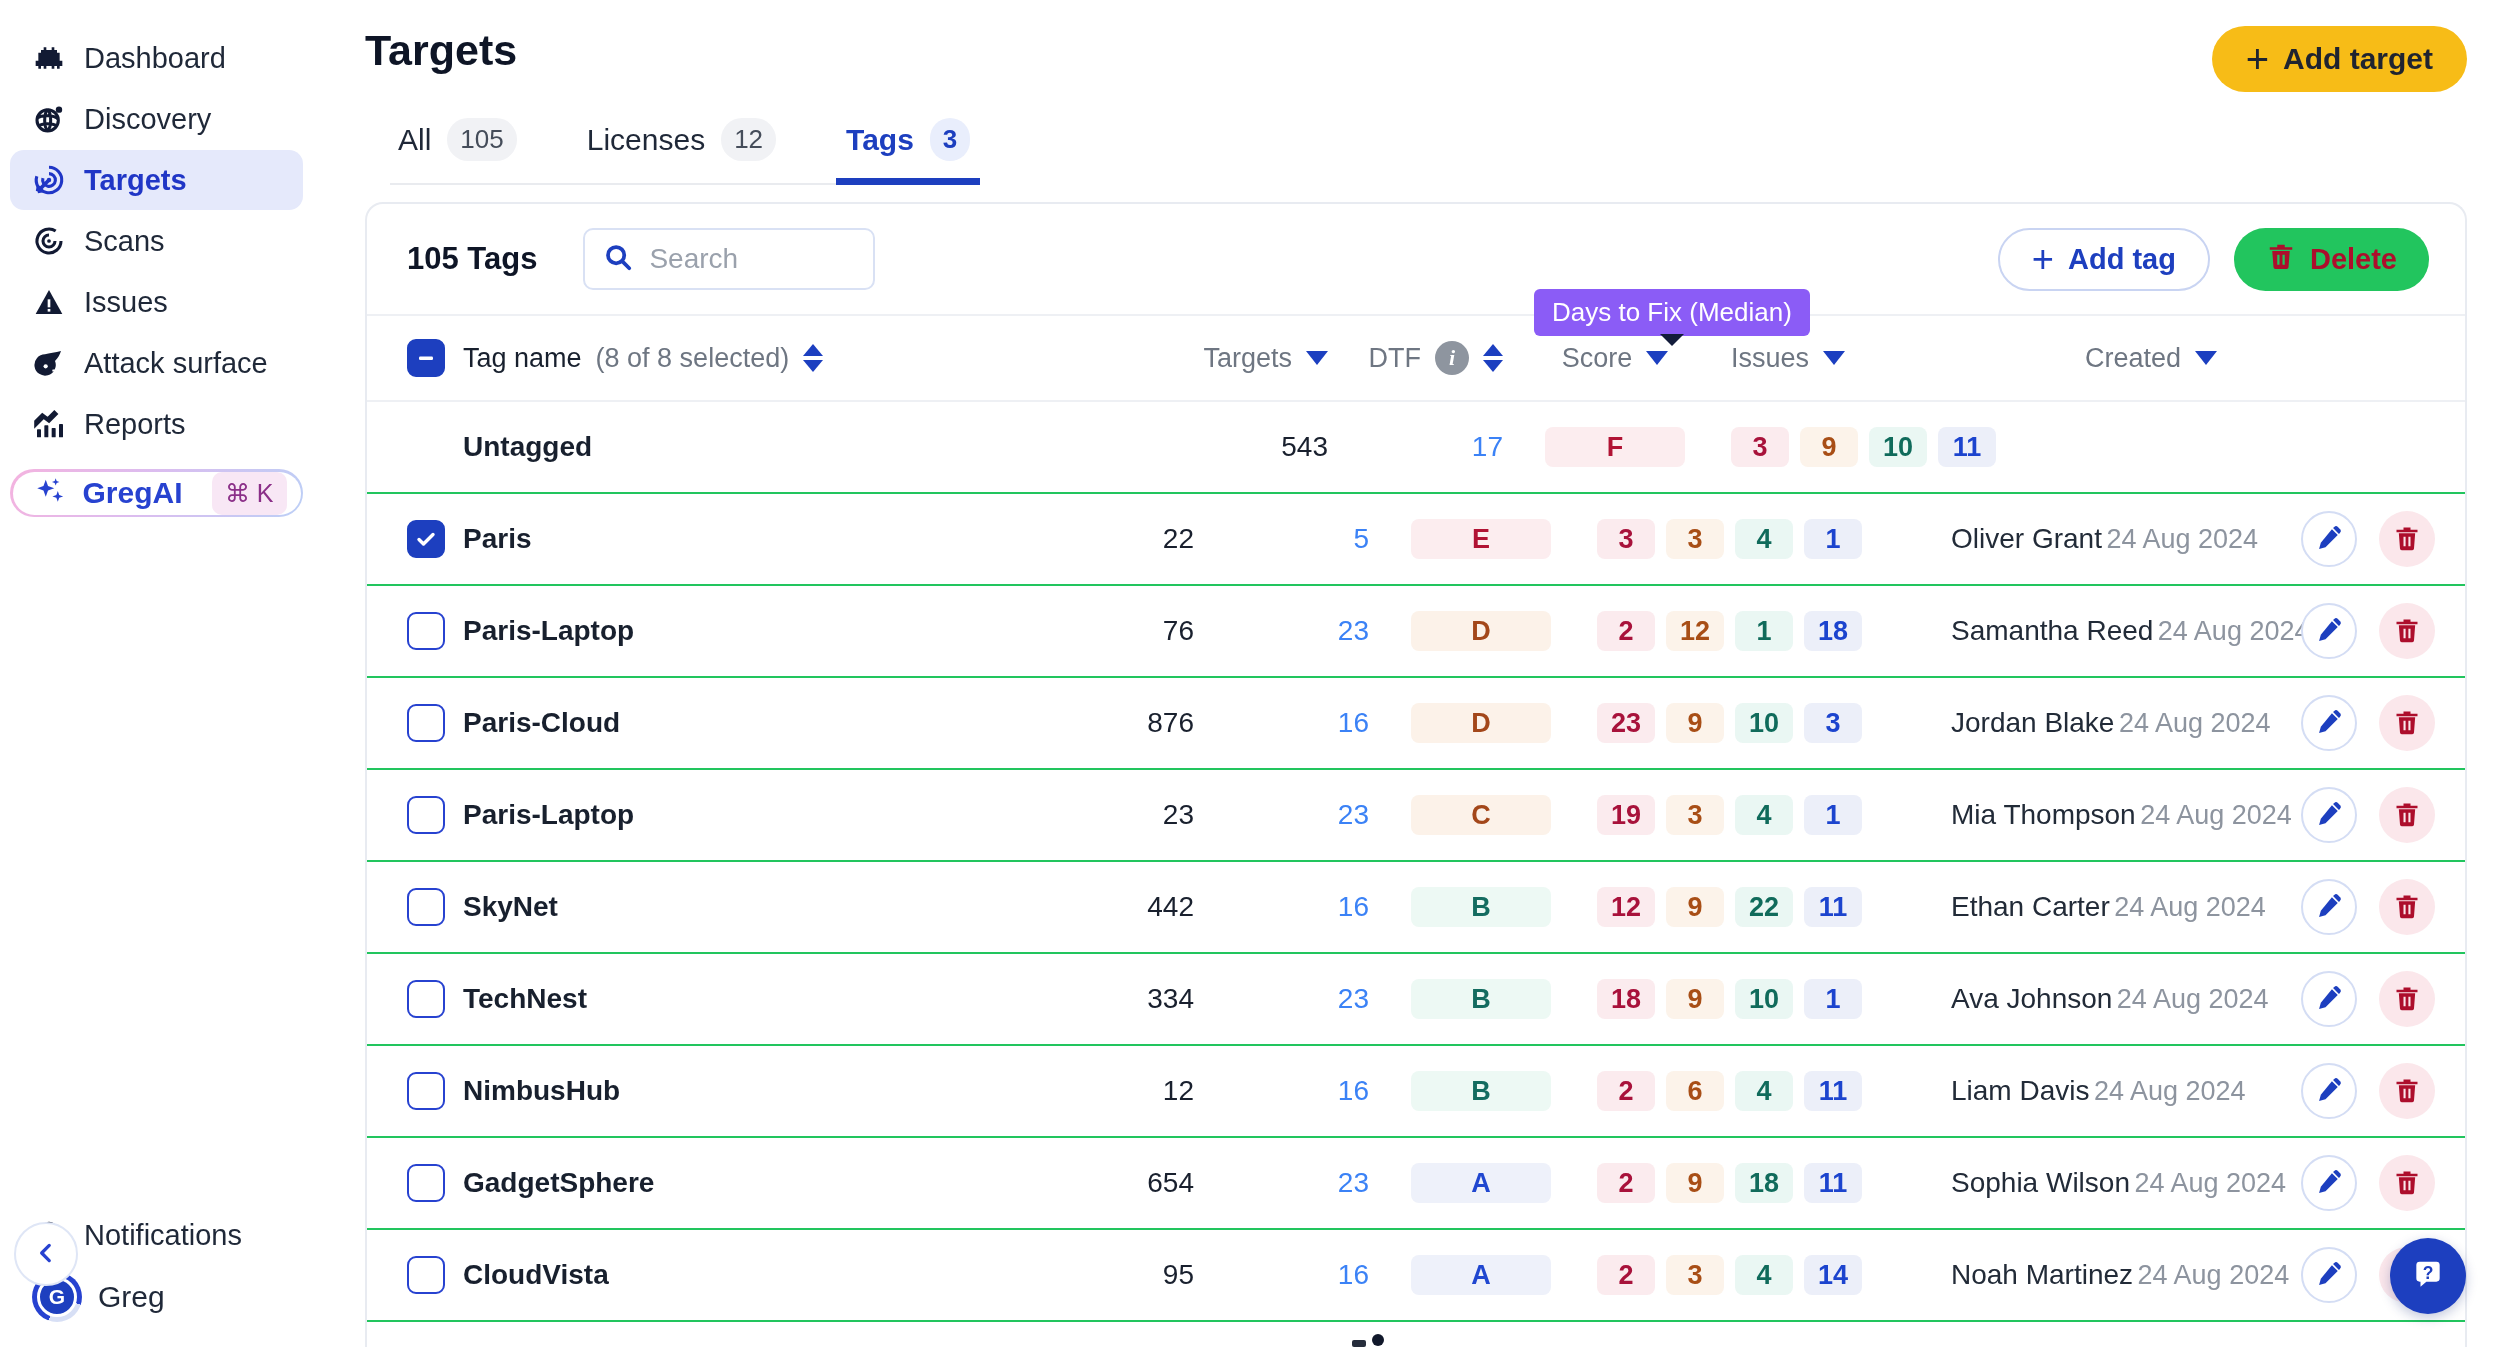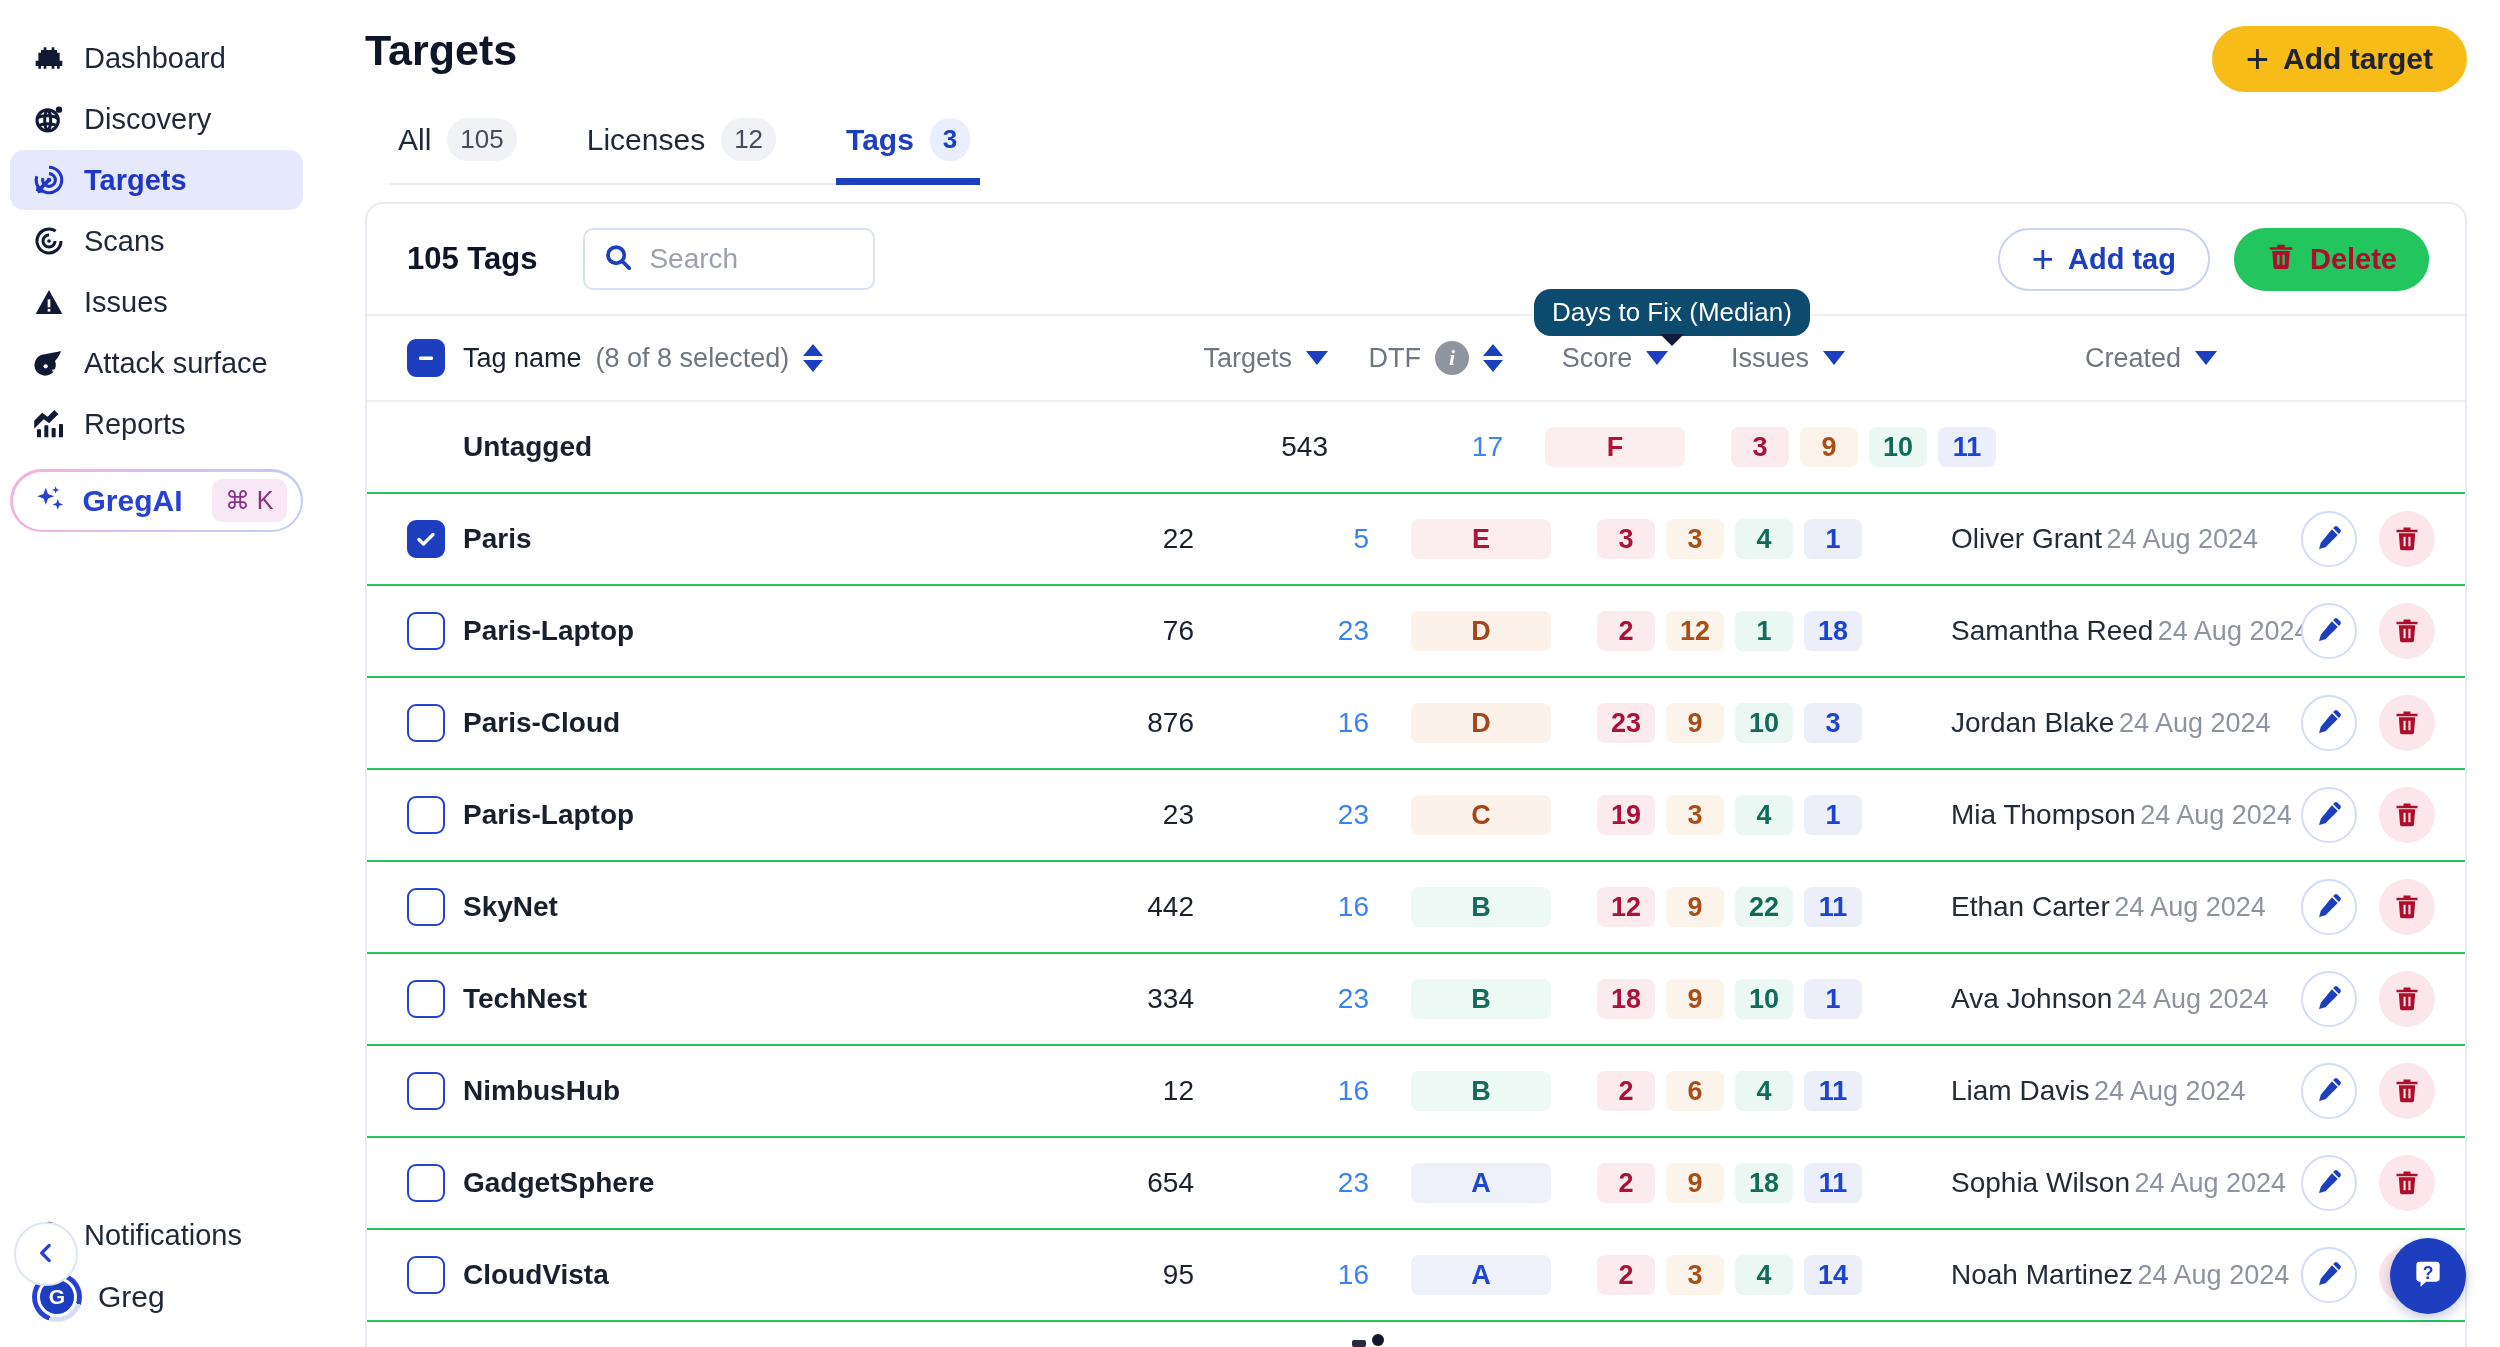--- a/index.html
+++ b/index.html
@@ -10,21 +10,21 @@
   .sidebar { position:absolute; left:0; top:0; width:313px; height:1347px; background:#fff;
     padding:28px 0 0 0; display:flex; flex-direction:column; }
   .nav-item { height:60px; margin:0 10px 1px 10px; display:flex; align-items:center; gap:18px;
     padding:0 22px; border-radius:14px; font-size:29px; color:#1F2838; cursor:pointer; }
   .nav-item .ic { width:34px; height:34px; flex:none; display:grid; place-items:center; }
   .nav-item.active { background:#E5E9FB; color:#2036C6; font-weight:700; }
   .nav-item svg { display:block; }
 
   .gregai-wrap { margin:14px 10px 0 10px; border-radius:999px; padding:2.5px;
     background:linear-gradient(115deg,#F4B3DF,#DCBCEF 45%,#BCCFF6); cursor:pointer; }
-  .gregai { background:#fff; border-radius:999px; height:58px; display:flex; align-items:center;
+  .gregai { background:#fff; border-radius:999px; height:43px; display:flex; align-items:center;
     gap:16px; padding:0 14px 0 20px; }
   .gregai .glabel { font-size:30px; font-weight:700; color:#2742D0; }
   .gregai .kbd { margin-left:auto; background:#F8E7F5; color:#8B2F88; font-size:25px;
     padding:7px 13px; border-radius:10px; }
 
   .sidebar-bottom { margin-top:auto; padding-bottom:18px; }
   .avatar-row { height:60px; display:flex; align-items:center; gap:16px; padding:0 16px 0 22px;
     margin:2px 10px; font-size:30px; color:#1F2838; cursor:pointer; }
   .avatar-ring { width:50px; height:50px; border-radius:50%;
     background:conic-gradient(from 200deg,#2742D0 0 268deg,#D7DFF5 268deg 360deg);
@@ -106,22 +106,22 @@
     font-style:italic; cursor:pointer; }
   .hdr-label { white-space:nowrap; }
   .hdr-dark { color:#18202E; }
   .hdr-gap { display:flex; align-items:center; gap:14px; }
 
   .icon-btn { width:56px; height:56px; border-radius:50%; display:grid; place-items:center;
     border:2px solid #D4DDF4; background:#fff; cursor:pointer; }
   .icon-btn.del { background:#FBE7EB; border:none; }
 
   
-  .tooltip { position:absolute; left:1221px; top:289px; background:#0c4a6e; color:#fff;
-    font-size:26px; padding:8px 18px; border-radius:17px; white-space:nowrap; z-index:30; }
+  .tooltip { position:absolute; left:1221px; top:289px; background:#8b5cf6; color:#fff;
+    font-size:26px; padding:8px 18px; border-radius:6px; white-space:nowrap; z-index:30; }
   .tooltip::after { content:""; position:absolute; left:50%; bottom:-10px; transform:translateX(-50%);
     width:0; height:0; border-left:12px solid transparent; border-right:12px solid transparent;
     border-top:12px solid #131C3B; }
 
   .help-fab { position:absolute; right:34px; bottom:33px; width:76px; height:76px; border-radius:50%;
     background:#1D3FBF; border:none; display:grid; place-items:center; cursor:pointer; z-index:40;
     box-shadow:0 4px 12px rgba(20,40,120,.25); }
 
   .partial-mark { position:absolute; left:1352px; top:1334px; width:40px; height:13px; z-index:5; }
   .partial-mark .dash { position:absolute; left:0; top:6px; width:14px; height:7px; background:#262D3C; border-radius:2px; }

